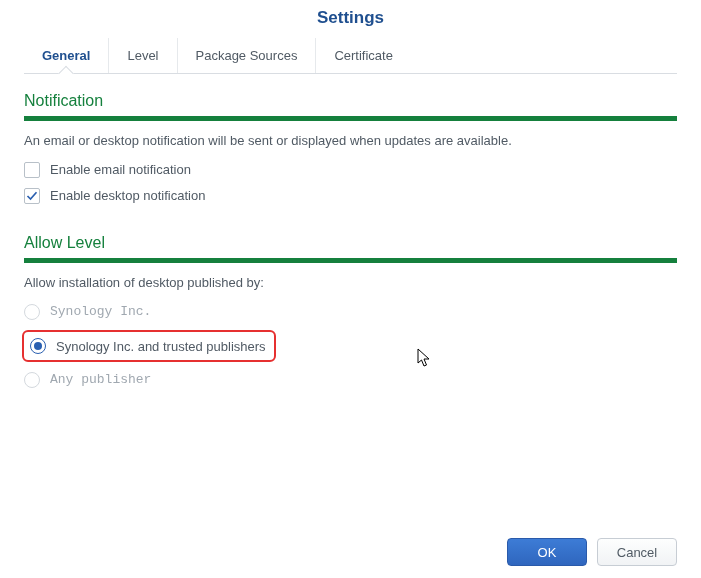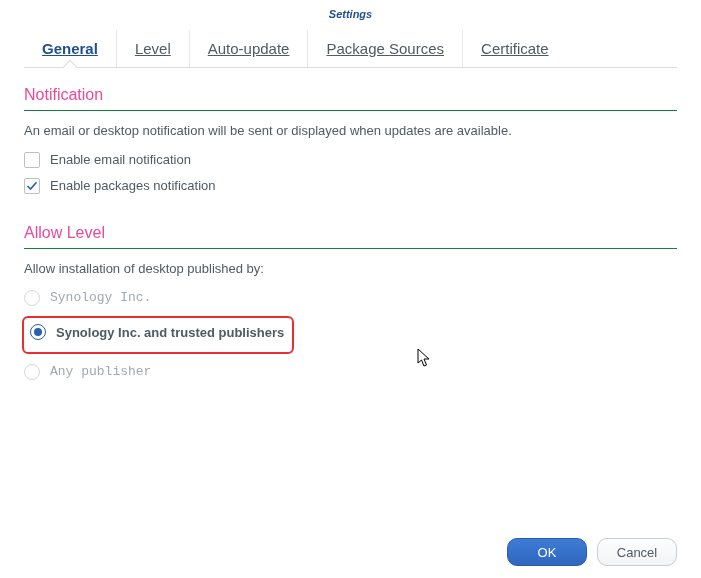--- a/index.html
+++ b/index.html
@@ -9,60 +9,58 @@
       color: #505a64;
       background: #fff;
       width: 701px;
       height: 578px;
       position: relative;
     }
     .dialog-title {
       text-align: center;
       color: #1f4f8f;
       font-weight: bold;
-      font-size: 11px;
+      font-size: 17px;
       padding: 8px 0 10px;
-      font-style: italic;
     }
     .tabs {
       display: flex;
       border-bottom: 1px solid #d9dde2;
       margin: 0 24px;
     }
     .tab {
       padding: 10px 18px;
       cursor: pointer;
       color: #505a64;
       border-right: 1px solid #e6e9ec;
       position: relative;
-      font-size: 15px;
-      text-decoration: underline;
+      font-size: 13px;
     }
     .tab:last-child { border-right: none; }
     .tab.active {
       color: #1f4f8f;
       font-weight: bold;
     }
     .tab.active::after {
       content: "";
       position: absolute;
       left: 50%;
       bottom: -6px;
       transform: translateX(-50%) rotate(45deg);
       width: 10px; height: 10px;
       background: #fff;
       border-left: 1px solid #d9dde2;
       border-top: 1px solid #d9dde2;
     }
     .content { padding: 18px 24px 0; }
     .section-title {
-      color: #ec4899;
+      color: #15803d;
       font-size: 16px;
       margin-bottom: 6px;
-      border-bottom: 1px solid #15803d;
+      border-bottom: 5px solid #15803d;
       padding-bottom: 6px;
       font-weight: normal;
     }
     .section-desc {
       color: #505a64;
       margin: 12px 0 14px;
     }
     .form-row {
       display: flex;
       align-items: flex-start;
@@ -97,39 +95,38 @@
     .radio.checked::after {
       content: "";
       width: 8px; height: 8px;
       background: #2a5fb0;
       border-radius: 50%;
     }
     .radio-label.disabled, .form-row.disabled { color: #a0a8b0; font-family: Liberation Mono, monospace; }
     .highlight-box {
       border: 2px solid #e63030;
       border-radius: 6px;
-      padding: 6px 8px 12px 6px;
+      padding: 6px 8px 6px 6px;
       display: inline-flex;
       align-items: center;
       margin-bottom: 10px;
       margin-left: -2px;
-      font-weight: bold;
     }
     .section { margin-bottom: 30px; }
     .footer {
       position: absolute;
       bottom: 12px;
       right: 24px;
       display: flex;
       gap: 10px;
     }
     .btn {
       min-width: 80px;
       height: 28px;
-      border-radius: 10px;
+      border-radius: 4px;
       font-size: 13px;
       cursor: pointer;
       display: inline-flex;
       align-items: center;
       justify-content: center;
       border: 1px solid #c7cdd4;
       background: linear-gradient(#fdfefe,#f1f3f5);
       color: #505a64;
     }
     .btn.primary {
@@ -146,21 +143,20 @@
     }
   </style>
 </head>
 <body>
 
 <div class="dialog-title">Settings</div>
 
 <div class="tabs">
   <div class="tab active">General</div>
   <div class="tab">Level</div>
-  <div class="tab">Auto-update</div>
   <div class="tab">Package Sources</div>
   <div class="tab">Certificate</div>
 </div>
 
 <div class="content">
 
   <div class="section">
     <div class="section-title">Notification</div>
     <div class="section-desc">An email or desktop notification will be sent or displayed when updates are available.</div>
 
@@ -170,21 +166,21 @@
       </span>
       <span>Enable email notification</span>
     </div>
 
     <div class="form-row">
       <span class="checkbox checked">
         <svg viewBox="0 0 16 16">
             <path d="M2 8 L6 12 L14 3" stroke="#2a5fb0" stroke-width="2.2" fill="none"></path>
           </svg>
       </span>
-      <span>Enable packages notification</span>
+      <span>Enable desktop notification</span>
     </div>
   </div>
 
   <div class="section">
     <div class="section-title">Allow Level</div>
     <div class="section-desc">Allow installation of desktop published by:</div>
 
     <div class="form-row disabled">
       <span class="radio disabled"></span>
       <span class="radio-label disabled">Synology Inc.</span>

